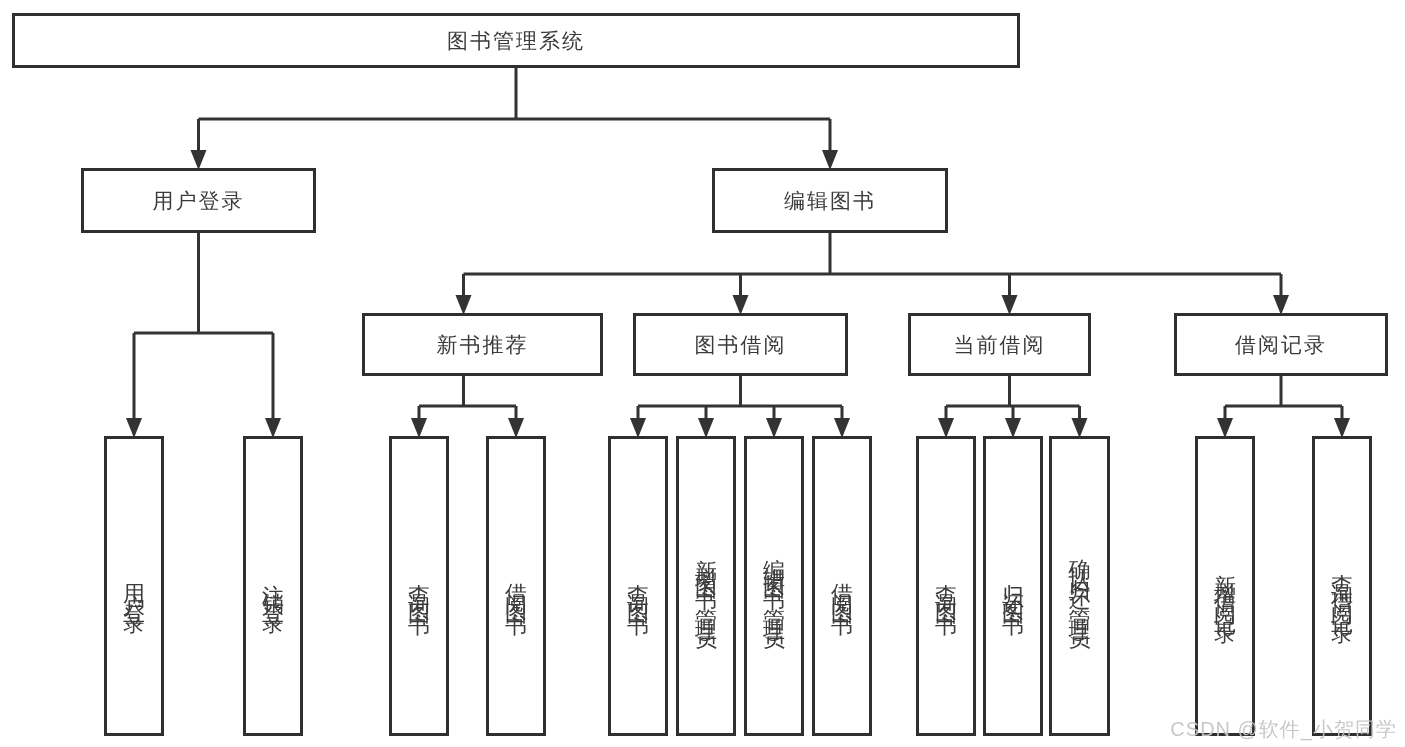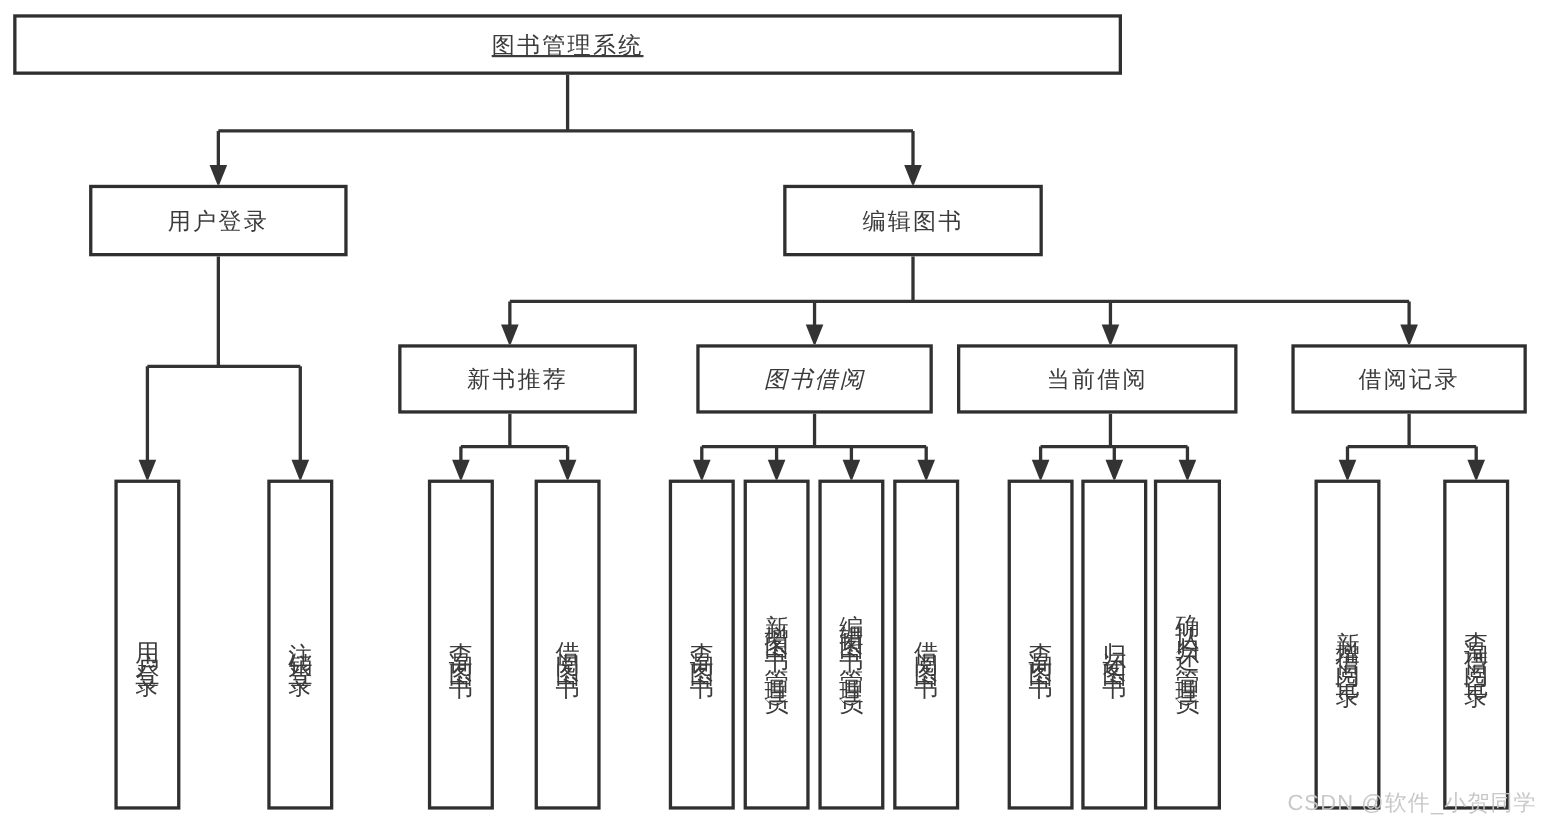--- a/index.html
+++ b/index.html
@@ -78,36 +78,36 @@
       <polygon points="834,418 850,418 842,438" fill="#333333"></polygon>
       <path d="M 1009.5 376 V 406 M 946 406 H 1079.5 M 946 406 V 426 M 1013 406 V 426 M 1079.5 406 V 426" stroke="#333333" stroke-width="3" fill="none"></path>
       <polygon points="938,418 954,418 946,438" fill="#333333"></polygon>
       <polygon points="1005,418 1021,418 1013,438" fill="#333333"></polygon>
       <polygon points="1071.5,418 1087.5,418 1079.5,438" fill="#333333"></polygon>
       <path d="M 1281 376 V 406 M 1225 406 H 1342 M 1225 406 V 426 M 1342 406 V 426" stroke="#333333" stroke-width="3" fill="none"></path>
       <polygon points="1217,418 1233,418 1225,438" fill="#333333"></polygon>
       <polygon points="1334,418 1350,418 1342,438" fill="#333333"></polygon>
     </svg>
   <div id="nodes">
-      <div class="node h" style="left: 12px; top: 13px; width: 1008px; height: 55px; text-decoration: underline;">
+      <div class="node h" style="left: 12px; top: 13px; width: 1008px; height: 55px;">
         <span class="label">图书管理系统</span>
       </div>
       <div class="node h" style="left: 81px; top: 168px; width: 235px; height: 65px;">
         <span class="label">用户登录</span>
       </div>
       <div class="node h" style="left: 712px; top: 168px; width: 236px; height: 65px;">
         <span class="label">编辑图书</span>
       </div>
-      <div class="node h" style="left: 362px; top: 313px; width: 217px; height: 63px; text-align: center;">
+      <div class="node h" style="left: 362px; top: 313px; width: 241px; height: 63px; text-align: center;">
         <span class="label">新书推荐</span>
       </div>
-      <div class="node h" style="left: 633px; top: 313px; width: 215px; height: 63px; font-style: italic;">
+      <div class="node h" style="left: 633px; top: 313px; width: 215px; height: 63px;">
         <span class="label">图书借阅</span>
       </div>
-      <div class="node h" style="left: 870px; top: 313px; width: 255px; height: 63px;">
+      <div class="node h" style="left: 908px; top: 313px; width: 183px; height: 63px;">
         <span class="label">当前借阅</span>
       </div>
       <div class="node h" style="left: 1174px; top: 313px; width: 214px; height: 63px;">
         <span class="label">借阅记录</span>
       </div>
       <div class="node v" style="left: 104px; top: 436px; width: 60px; height: 300px;">
         <span class="label">用户登录</span>
       </div>
       <div class="node v" style="left: 243px; top: 436px; width: 60px; height: 300px;">
         <span class="label">注销登录</span>

